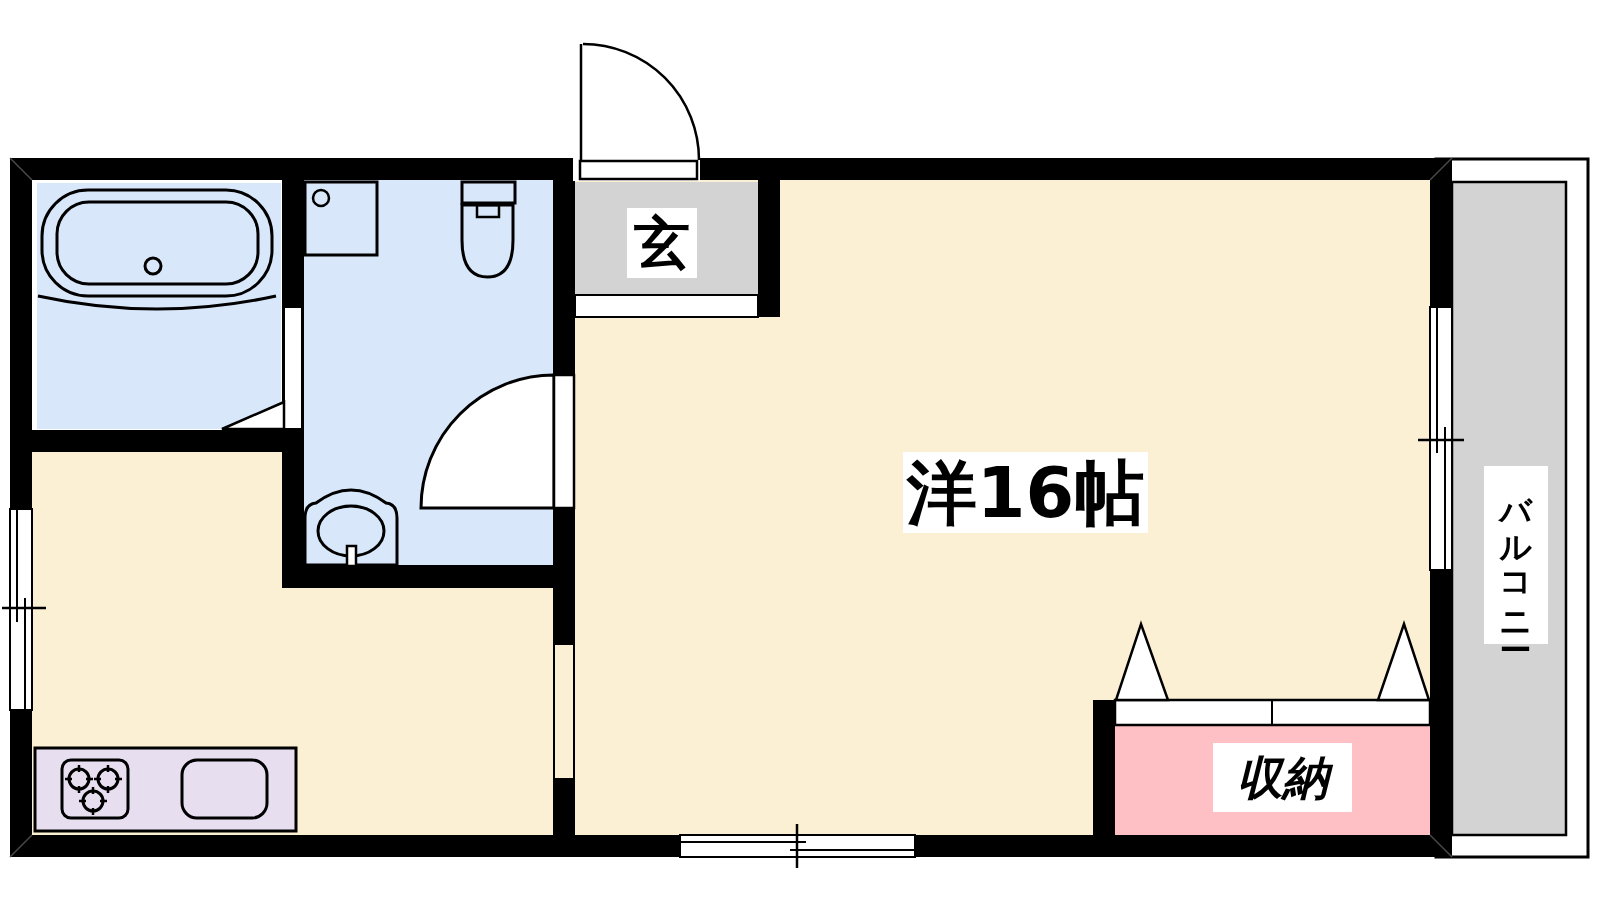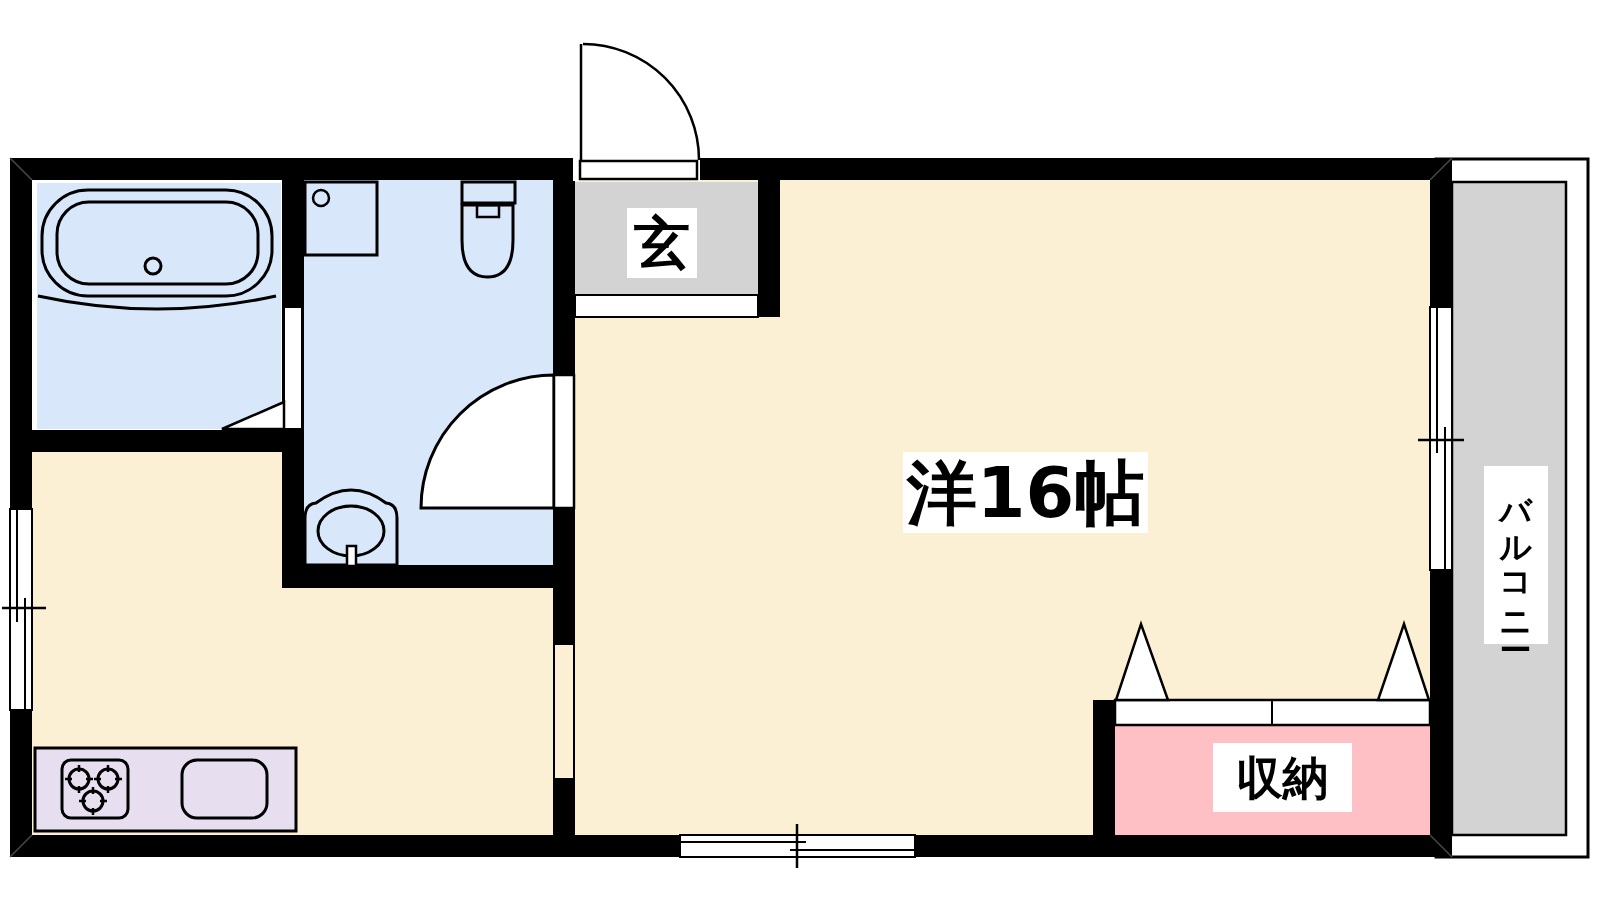--- a/index.html
+++ b/index.html
@@ -149,16 +149,16 @@
       <line x1="1272" y1="700" x2="1272" y2="725" stroke="#000" stroke-width="2"></line>
       <path d="M 1116 700 L 1168 700 L 1141 624 Z" fill="#ffffff" stroke="#000" stroke-width="2.5"></path>
       <path d="M 1378 700 L 1429 700 L 1404 624 Z" fill="#ffffff" stroke="#000" stroke-width="2.5"></path>
     </g>
   </svg>
 
   <div class="fp-label" style="left:627px;top:208px;width:70px;height:70px;font-size:56px;">玄</div>
 
   <div class="fp-label" style="left:875px;top:452px;width:245px;height:81px;font-size:70px;margin-left:28px;">洋16帖</div>
 
-  <div class="fp-label" style="left:1213px;top:743px;width:139px;height:69px;font-size:46px;">収納</div>
+  <div class="fp-label" style="left:1213px;top:743px;width:139px;height:69px;font-size:46px;font-style:italic;">収納</div>
 
   <div class="fp-label vertical" style="left:1484px;top:466px;width:64px;height:178px;font-size:32px;">バルコニー</div>
 </div>
 
 </body></html>

